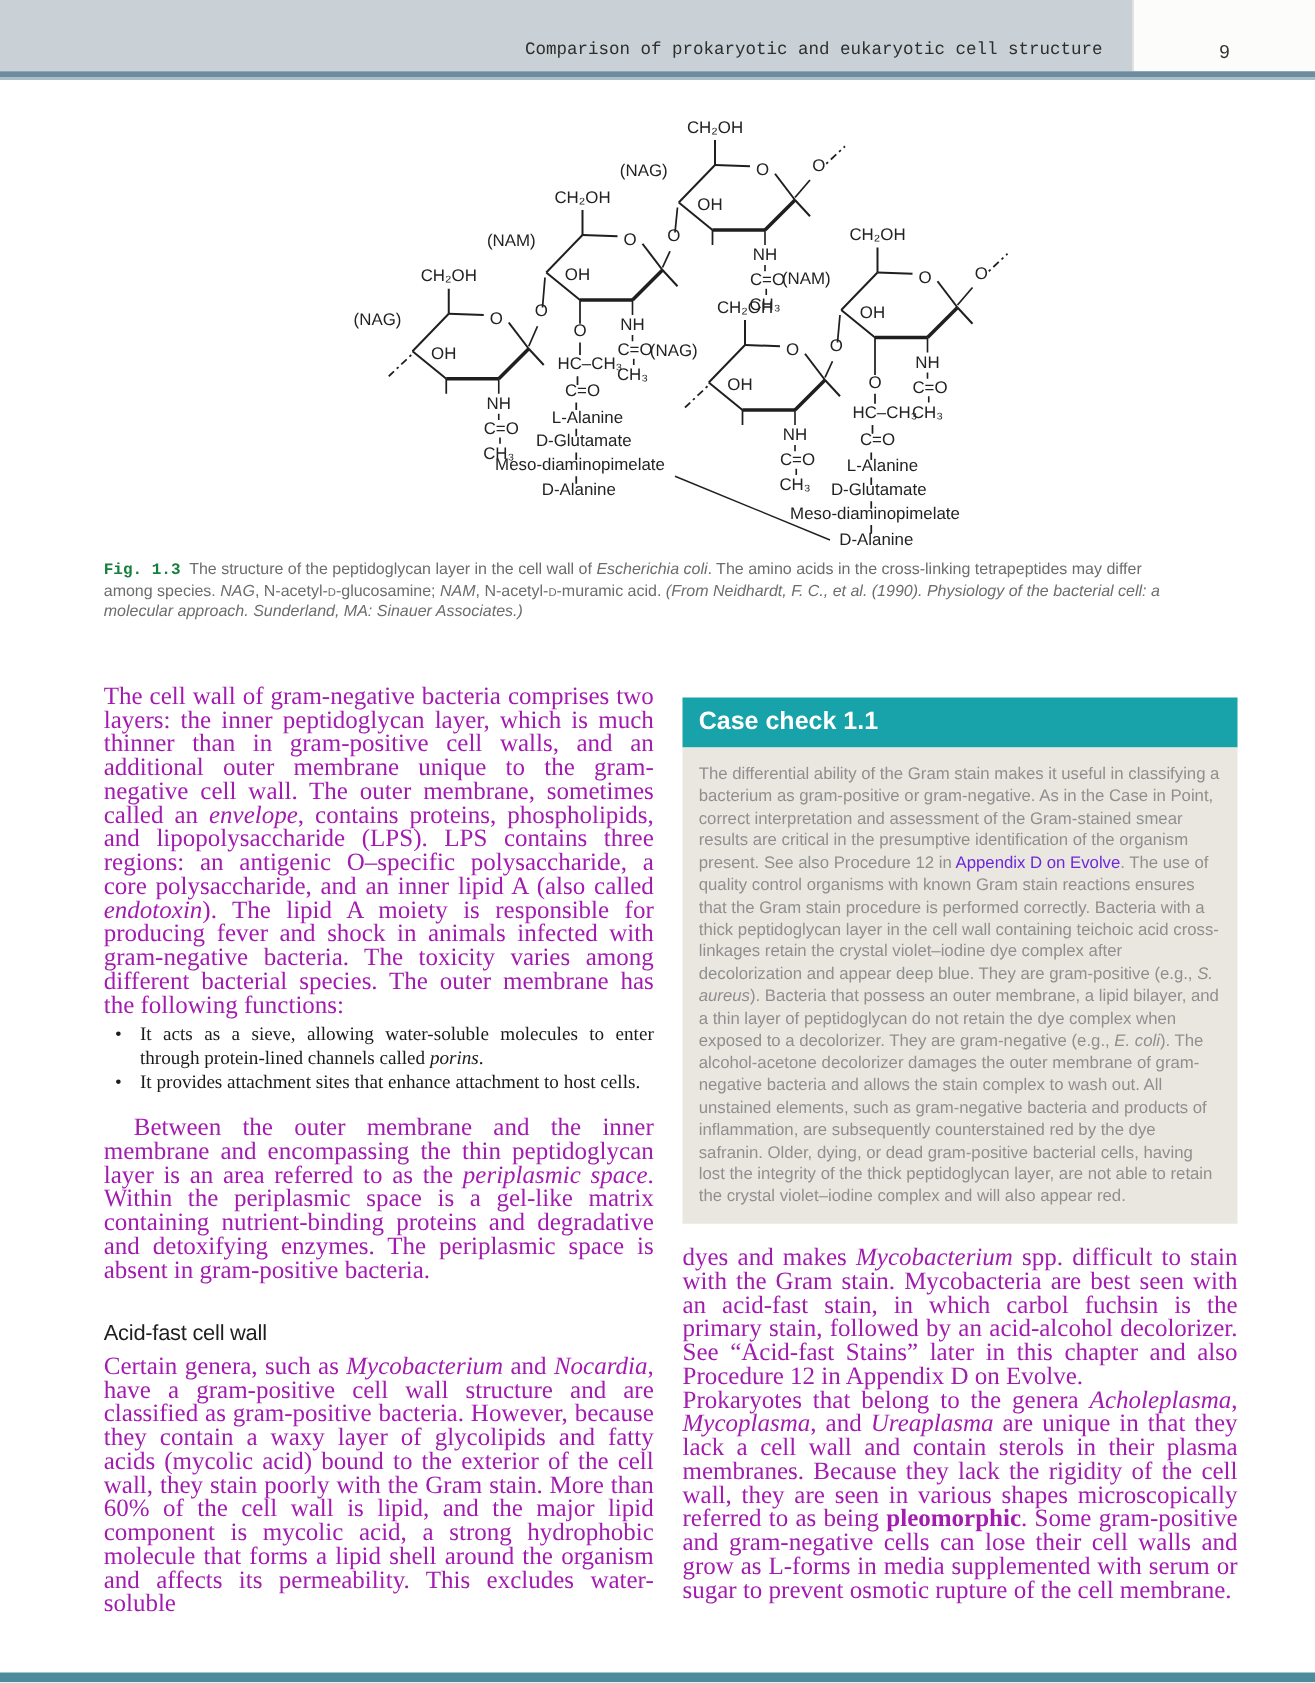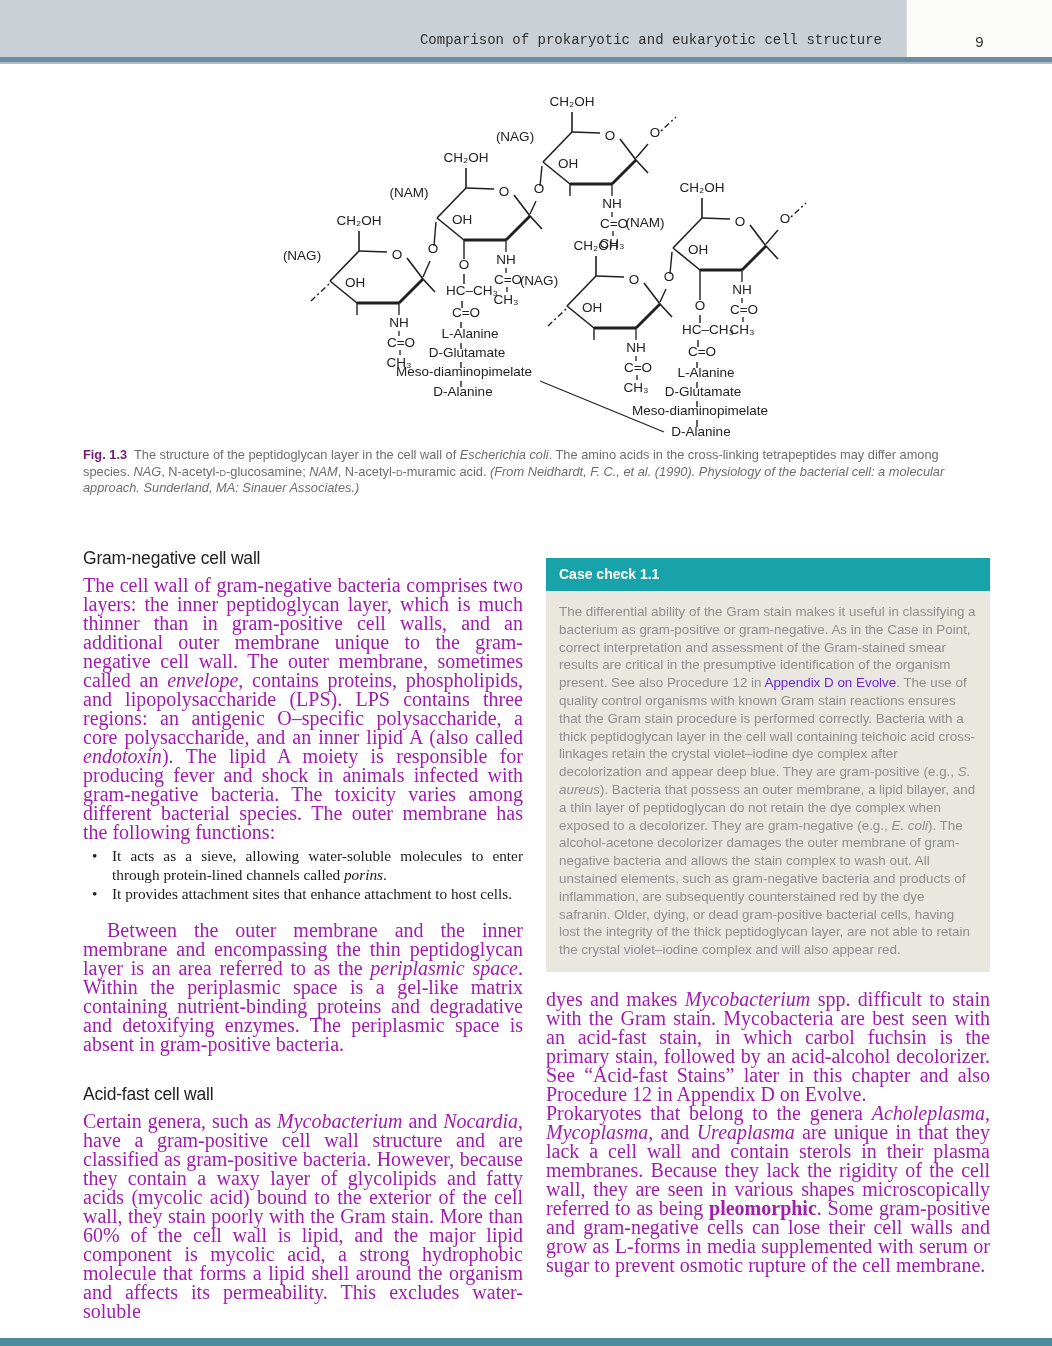--- a/index.html
+++ b/index.html
@@ -17,21 +17,21 @@
   .header-rule{position:absolute;top:57px;left:0;width:100%;height:7px;
       background:linear-gradient(#6d8ca0 0 5px,#a9bec9 5px 7px);}
 
   
   figure{position:absolute;top:90px;left:0;width:1052px;margin:0;}
   #diagram-svg{display:block;width:1052px;height:352px;}
   #diagram-svg text{font-family:"Liberation Sans","DejaVu Sans",sans-serif;font-size:13.5px;
       fill:#222;text-anchor:middle;}
   figcaption{margin:5px 0 0 83px;width:872px;
       font-family:"Liberation Sans",sans-serif;font-size:12.8px;line-height:16.6px;color:#6d6d6d;}
-  figcaption .bd{color:#701a75;}
+  figcaption .bd{color:#15803d;font-family:Liberation Mono, monospace;}
 
   
   .col{position:absolute;}
   .col.left{left:83px;top:548px;width:440px;}
   .col.right{left:546px;top:558px;width:444px;}
   h2{font-family:"Liberation Sans",sans-serif;font-size:17.5px;font-weight:500;
      letter-spacing:-0.2px;color:#1e1e1e;margin:0 0 7px 0;}
   .col p{font-size:20px;line-height:19px;color:#a21caf;margin:0;text-align:justify;}
   p.indent{text-indent:24px;}
   .mt{margin-top:18px !important;}
@@ -40,21 +40,21 @@
   ul.funcs li{position:relative;padding-left:29px;margin:0;
      font-size:15.3px;line-height:19px;color:#1b1b1b;text-align:justify;}
   ul.funcs li::before{content:"\2022";position:absolute;left:9px;top:0;color:#1b1b1b;}
   .it{font-style:italic;}
   .bd{font-weight:bold;}
   .sc{font-variant:small-caps;}
 
   
   .case-check{width:444px;}
   .case-title{background:#17a3a9;color:#ffffff;
-     font-family:"Liberation Sans",sans-serif;font-size:14px;font-weight:bold;
+     font-family:"Liberation Sans",sans-serif;font-size:20px;font-weight:bold;
      padding:8px 13px 9px 13px;}
   .case-body{background:#eae7e0;padding:12px 13px 13px 13px;
      font-family:"Liberation Sans",sans-serif;font-size:13.4px;line-height:17.8px;color:#8f8f8f;
      text-align:left;}
   a.link{color:#6d28d9;text-decoration:none;}
 
   
   .bottom-bar{position:absolute;left:0;bottom:0;width:100%;height:8px;background:#4a8c9b;}
 </style>
 </head>
@@ -209,21 +209,20 @@
         <text x="702" y="256">C=O</text>
         <text x="706" y="277">L-Alanine</text>
         <text x="703" y="296">D-Glutamate</text>
         <text x="700" y="315">Meso-diaminopimelate</text>
         <text x="701" y="336">D-Alanine</text>
       </svg>
     <figcaption><span class="bd">Fig. 1.3</span><span>&nbsp; The structure of the peptidoglycan layer in the cell wall of </span><span class="it">Escherichia coli</span><span>. The amino acids in the cross-linking tetrapeptides may differ among species. </span><span class="it">NAG</span><span>, N-acetyl-</span><span class="sc">d</span><span>-glucosamine; </span><span class="it">NAM</span><span>, N-acetyl-</span><span class="sc">d</span><span>-muramic acid. </span><span class="it">(From Neidhardt, F. C., et al. (1990). Physiology of the bacterial cell: a molecular approach. Sunderland, MA: Sinauer Associates.)</span></figcaption>
   </figure>
 
   <section class="col left">
-    <h2>Gram-negative cell wall</h2>
     <p><span>The cell wall of gram-negative bacteria comprises two layers: the inner peptidoglycan layer, which is much thinner than in gram-positive cell walls, and an additional outer membrane unique to the gram-negative cell wall. The outer membrane, sometimes called an </span><span class="it">envelope</span><span>, contains proteins, phospholipids, and lipopolysaccharide (LPS). LPS contains three regions: an antigenic O–specific polysaccharide, a core polysaccharide, and an inner lipid A (also called </span><span class="it">endotoxin</span><span>). The lipid A moiety is responsible for producing fever and shock in animals infected with gram-negative bacteria. The toxicity varies among different bacterial species. The outer membrane has the following functions:</span></p>
     <ul class="funcs">
       <li><span>It acts as a sieve, allowing water-soluble molecules to enter through protein-lined channels called </span><span class="it">porins</span><span>.</span></li>
       <li><span>It provides attachment sites that enhance attachment to host cells.</span></li>
     </ul>
     <p class="indent mt"><span>Between the outer membrane and the inner membrane and encompassing the thin peptidoglycan layer is an area referred to as the </span><span class="it">periplasmic space</span><span>. Within the periplasmic space is a gel-like matrix containing nutrient-binding proteins and degradative and detoxifying enzymes. The periplasmic space is absent in gram-positive bacteria.</span></p>
     <h2 class="mt-h">Acid-fast cell wall</h2>
     <p><span>Certain genera, such as </span><span class="it">Mycobacterium</span><span> and </span><span class="it">Nocardia</span><span>, have a gram-positive cell wall structure and are classified as gram-positive bacteria. However, because they contain a waxy layer of glycolipids and fatty acids (mycolic acid) bound to the exterior of the cell wall, they stain poorly with the Gram stain. More than 60% of the cell wall is lipid, and the major lipid component is mycolic acid, a strong hydrophobic molecule that forms a lipid shell around the organism and affects its permeability. This excludes water-soluble</span></p>
   </section>
 

